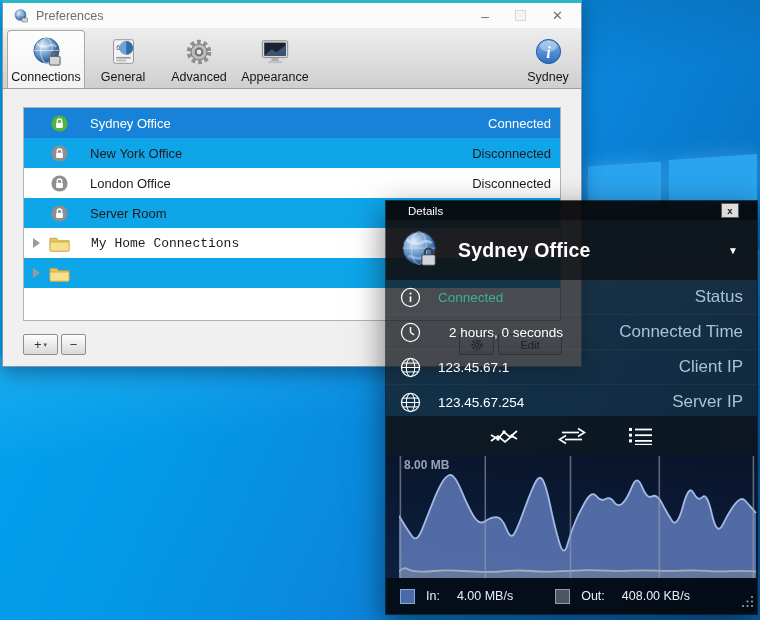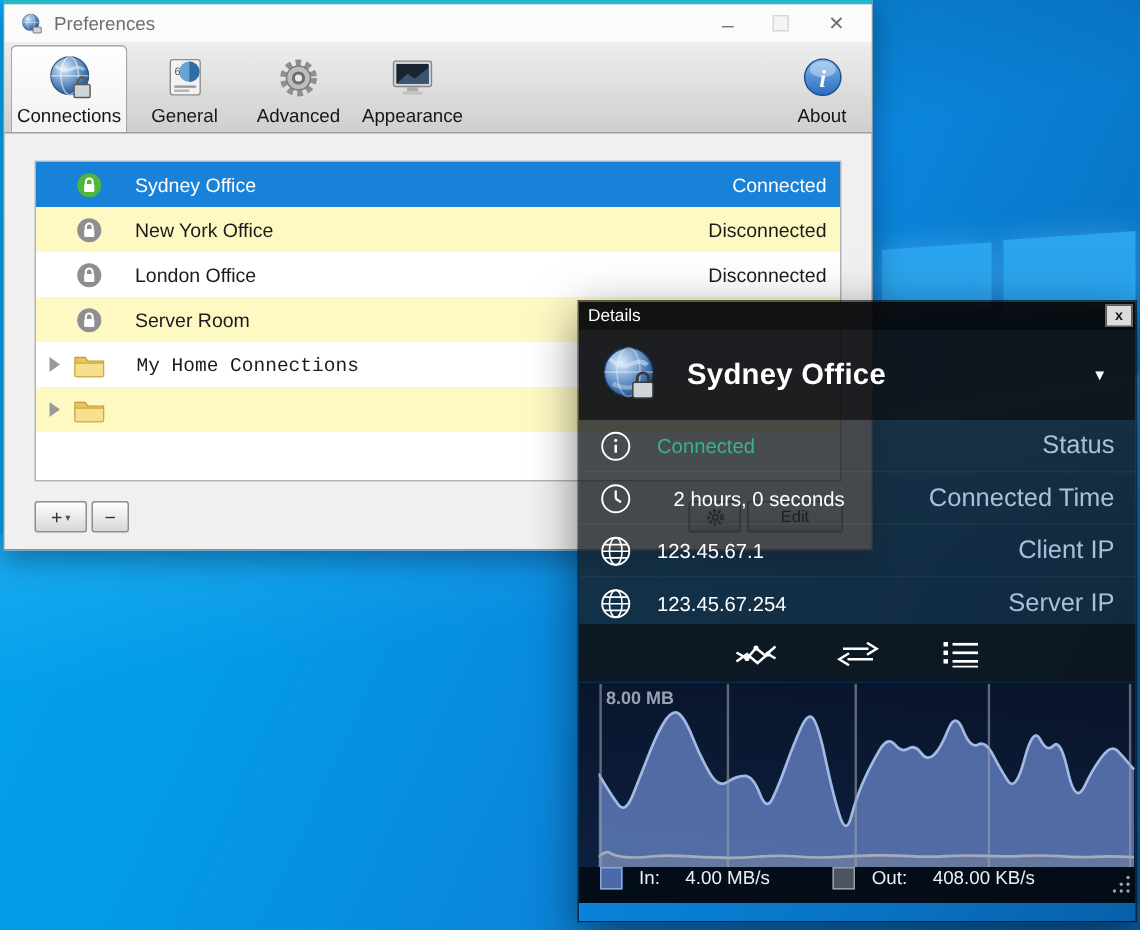--- a/index.html
+++ b/index.html
@@ -34,21 +34,21 @@
     padding:3px 0 4px;gap:2px;cursor:default;}
   .tab .ticon{height:33px;display:flex;align-items:center;justify-content:center;}
   .tab .tlabel{font-size:12.5px;color:#161616;white-space:nowrap;}
   .tab.selected{background:linear-gradient(#fefefe,#f2f2f2);border:1px solid #a8a8a8;border-bottom:none;
     border-radius:4px 4px 0 0;margin-top:2px;}
   .tab.about{margin-left:auto;width:58px;}
 
   .listbox{position:absolute;left:20px;top:104px;width:536px;height:212px;background:#fff;
     border:1px solid #adb5ba;}
   .crow{height:30px;display:flex;align-items:center;font-size:13px;color:#1b1b1b;}
-  .crow.tint{background:#fef9c3;}
+  .crow.tint{background:#0ea5e9;}
   .crow.selected{background:#1881d8;color:#fff;}
   .badge{width:17px;height:17px;margin-left:27px;flex:0 0 auto;}
   .badge svg .bgc{fill:#8f8f8f;}
   .badge.green svg .bgc{fill:#52b43c;}
   .rname{margin-left:22px;}
   .crow .rname.fname{margin-left:21px;font-family:Liberation Mono, monospace;}
   .rstatus{margin-left:auto;padding-right:9px;font-size:13px;}
   .disc{width:0;height:0;border-left:7px solid #9a9a9a;border-top:5px solid transparent;
     border-bottom:5px solid transparent;margin-left:9px;flex:0 0 auto;}
   .folder{width:21px;height:17px;margin-left:9px;flex:0 0 auto;}
@@ -58,39 +58,39 @@
     font-size:13px;color:#333;display:flex;align-items:center;justify-content:center;}
   .addbtn{width:33px;gap:2px;} .addbtn .dd{font-size:7px;color:#555;}
   .rembtn{width:23px;}
   .editrow{position:absolute;left:456px;top:331px;display:flex;gap:4px;}
   .gearbtn{width:33px;} .editbtn{width:62px;font-size:11px;}
 
   
   .detwin{position:absolute;left:385px;top:200px;width:371px;height:413px;z-index:20;
     border:1px solid rgba(0,0,0,.65);box-shadow:0 10px 30px rgba(0,0,10,.5);
     display:flex;flex-direction:column;}
-  .dtitle{height:19px;background:rgba(8,8,10,.96);display:flex;align-items:center;padding:0 2px;}
+  .dtitle{height:19px;background:rgba(8,8,10,.96);display:flex;align-items:center;padding:0 18px;}
   .dtitle .t{color:#fff;font-size:11.5px;margin-left:4px;}
   .dclose{margin-left:auto;width:16px;height:13px;background:#dcdcdc;border:1px solid #5a5a5a;
     color:#111;font-size:9.5px;font-weight:bold;display:flex;align-items:center;justify-content:center;}
   .dheader{height:60px;background:rgba(15,16,19,.94);display:flex;align-items:center;padding:0 13px;}
   .dname{color:#fff;font-size:19.5px;font-weight:700;margin-left:17px;letter-spacing:.2px;}
   .dcaret{margin-left:auto;color:#fff;font-size:10px;padding-right:6px;}
   .drows{height:136px;background:rgba(21,24,30,.78);}
   .drow{height:34px;display:flex;align-items:center;padding:0 14px;}
   .drow + .drow{border-top:1px solid rgba(255,255,255,.045);}
   .dval{margin-left:17px;font-size:13.5px;color:#fff;}
   .dlab{margin-left:auto;font-size:17px;color:#a9c1d8;}
   .dtools{height:39px;background:rgba(13,14,17,.9);display:flex;align-items:center;justify-content:center;gap:36px;}
   .titem{width:32px;height:24px;display:flex;align-items:center;justify-content:center;}
   .dgraph{height:123px;position:relative;
     background:linear-gradient(rgba(9,15,34,.94),rgba(13,21,46,.9));}
   #traffic-svg{position:absolute;left:13px;top:1px;}
   .ymax{position:absolute;left:18px;top:3px;font-size:12px;font-weight:bold;color:#98a2b2;}
-  .dlegend{height:24px;background:rgba(4,7,15,.95);display:flex;
+  .dlegend{height:36px;background:rgba(4,7,15,.95);display:flex;align-items:center;
     padding:0 14px;font-size:12.5px;color:#eaeff5;position:relative;}
   .sw{width:13px;height:13px;border:1px solid #888;margin-right:11px;flex:0 0 auto;}
   .lgl{margin-right:17px;} .lgv{margin-right:42px;}
   .grip{position:absolute;right:3px;bottom:3px;}
 </style>
 </head>
 <body>
 
 <div class="stage">
 
@@ -182,21 +182,21 @@
         <span class="tlabel">Appearance</span>
       </div>
       <div class="tab about">
         <span class="ticon">
           <svg width="29" height="29" viewBox="0 0 30 30">
             <circle cx="15" cy="15" r="12.5" fill="url(#g-about)" stroke="#1d4f94"></circle>
             <ellipse cx="15" cy="9.5" rx="9" ry="5.5" fill="rgba(255,255,255,.35)"></ellipse>
             <text x="15" y="21.5" text-anchor="middle" font-size="17" font-style="italic" font-weight="bold" font-family="Liberation Serif,serif" fill="#fff">i</text>
           </svg>
         </span>
-        <span class="tlabel">About</span>
+        <span class="tlabel">Sydney</span>
       </div>
     </div>
 
     <div class="listbox">
       <div class="crow selected">
         <span class="badge green">
           <svg width="17" height="17" viewBox="0 0 18 18">
               <circle class="bgc" cx="9" cy="9" r="8.5"></circle>
           <path d="M6.6,8.3 v-1.7 a2.4,2.4 0 0 1 4.8,0 v1.7" fill="none" stroke="#fff" stroke-width="1.5"></path>
           <rect x="5.4" y="8.2" width="7.2" height="5.6" rx="1" fill="#fff"></rect>

